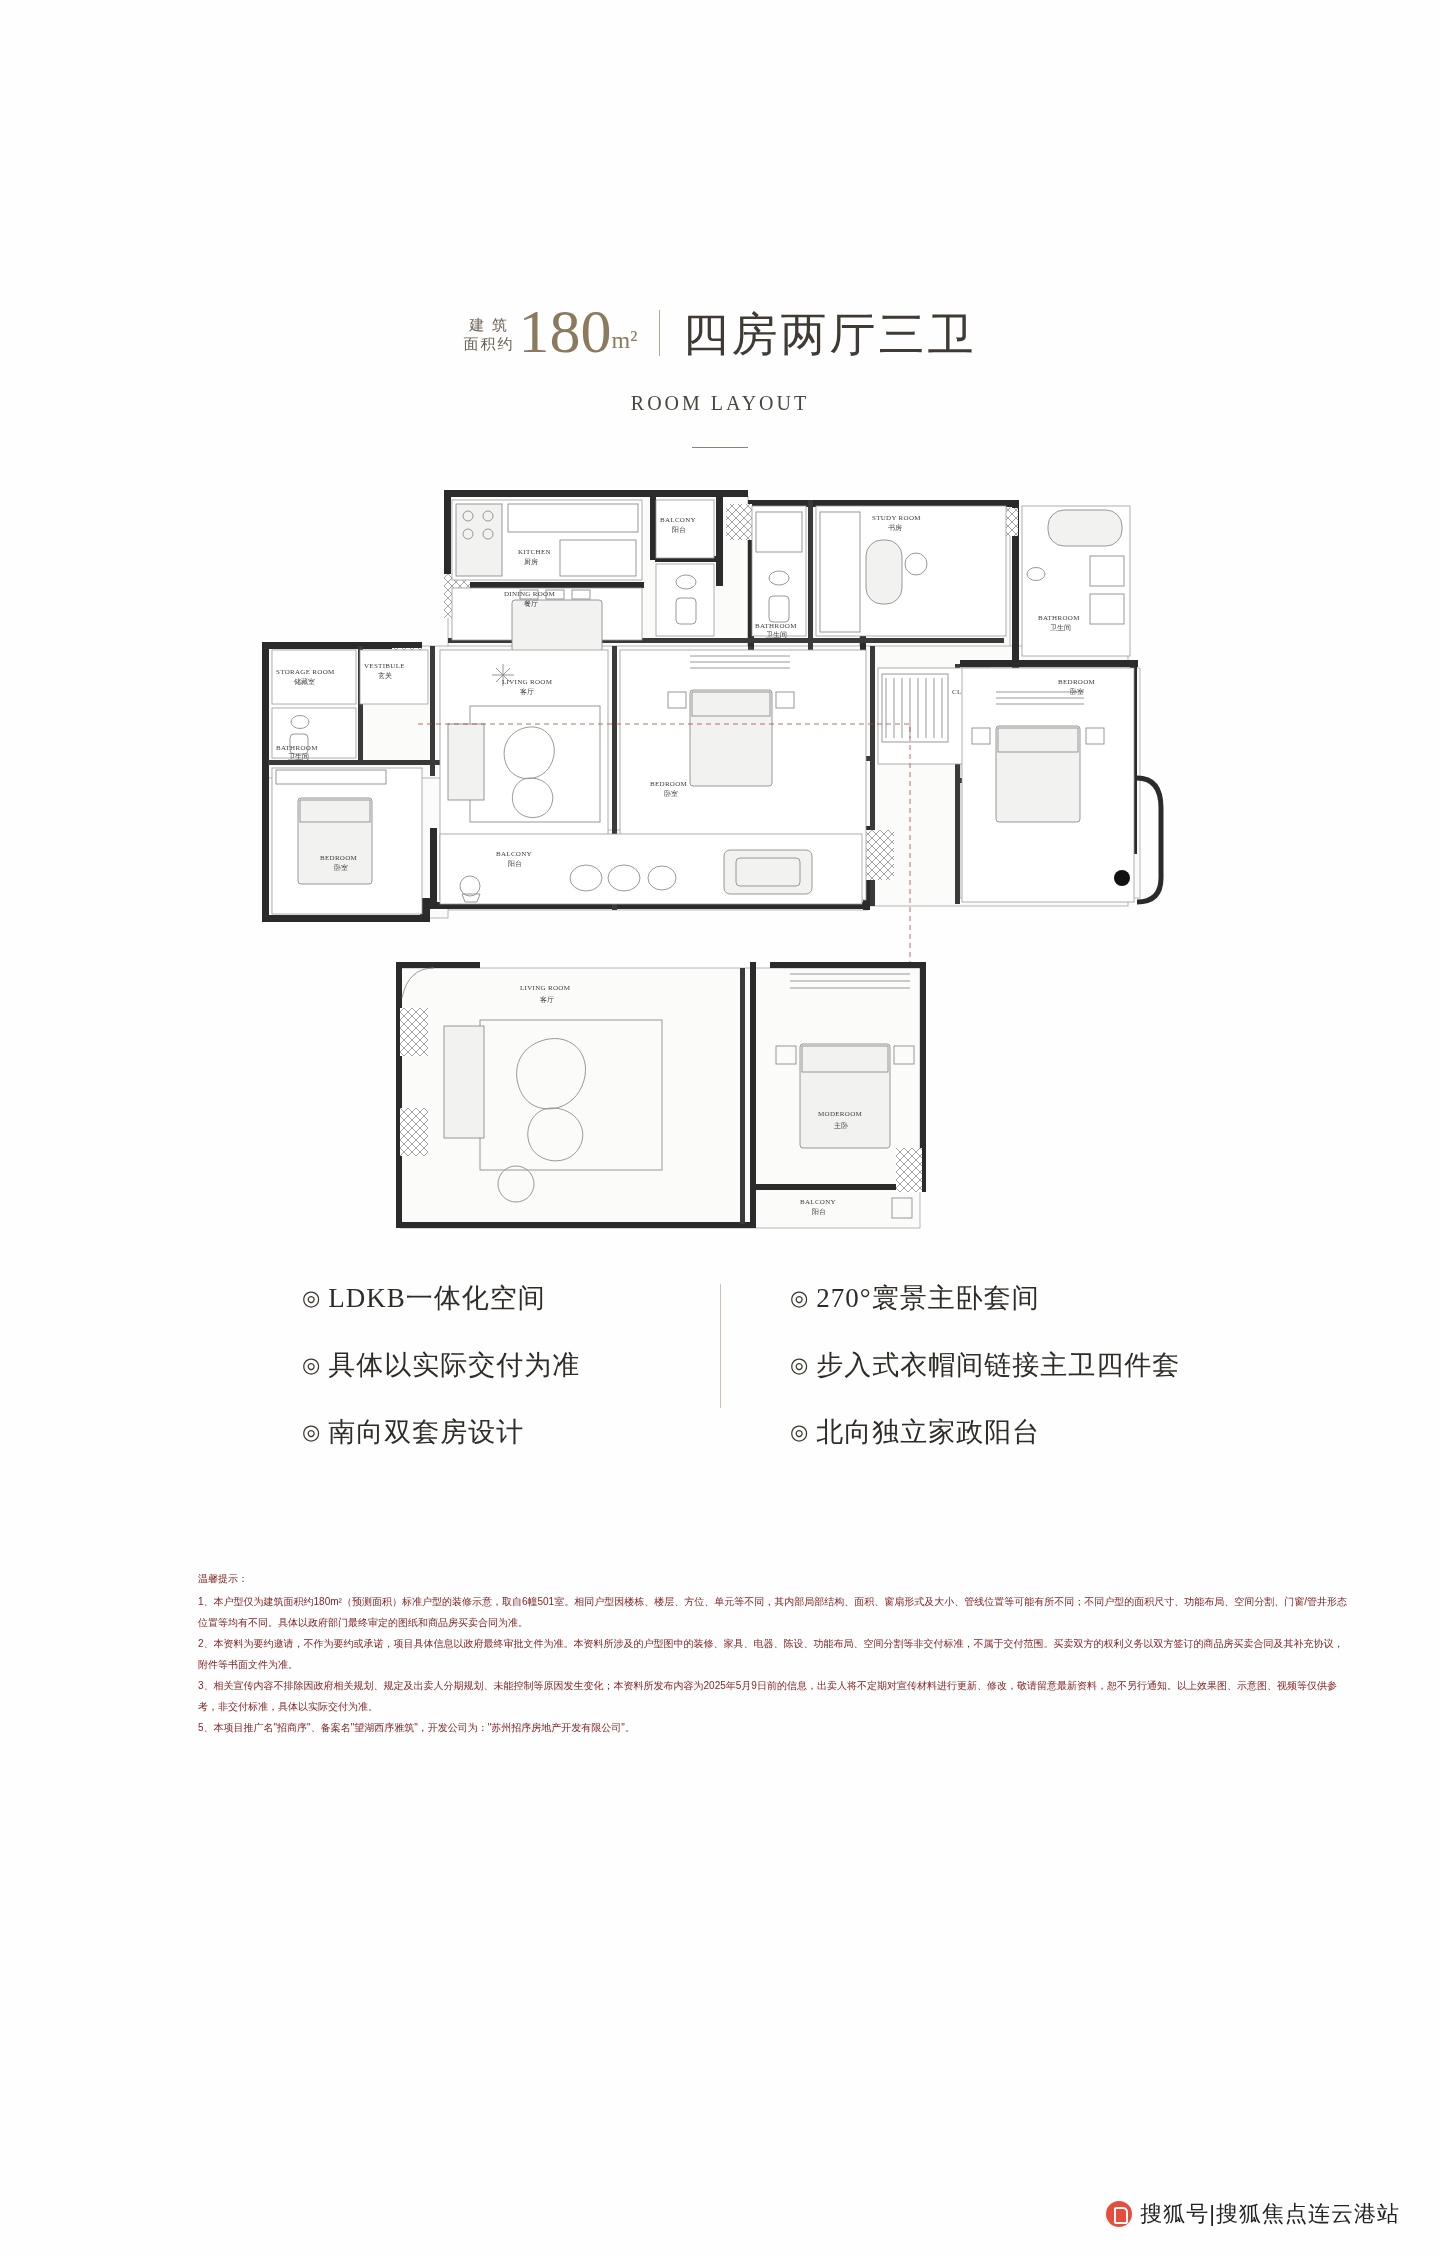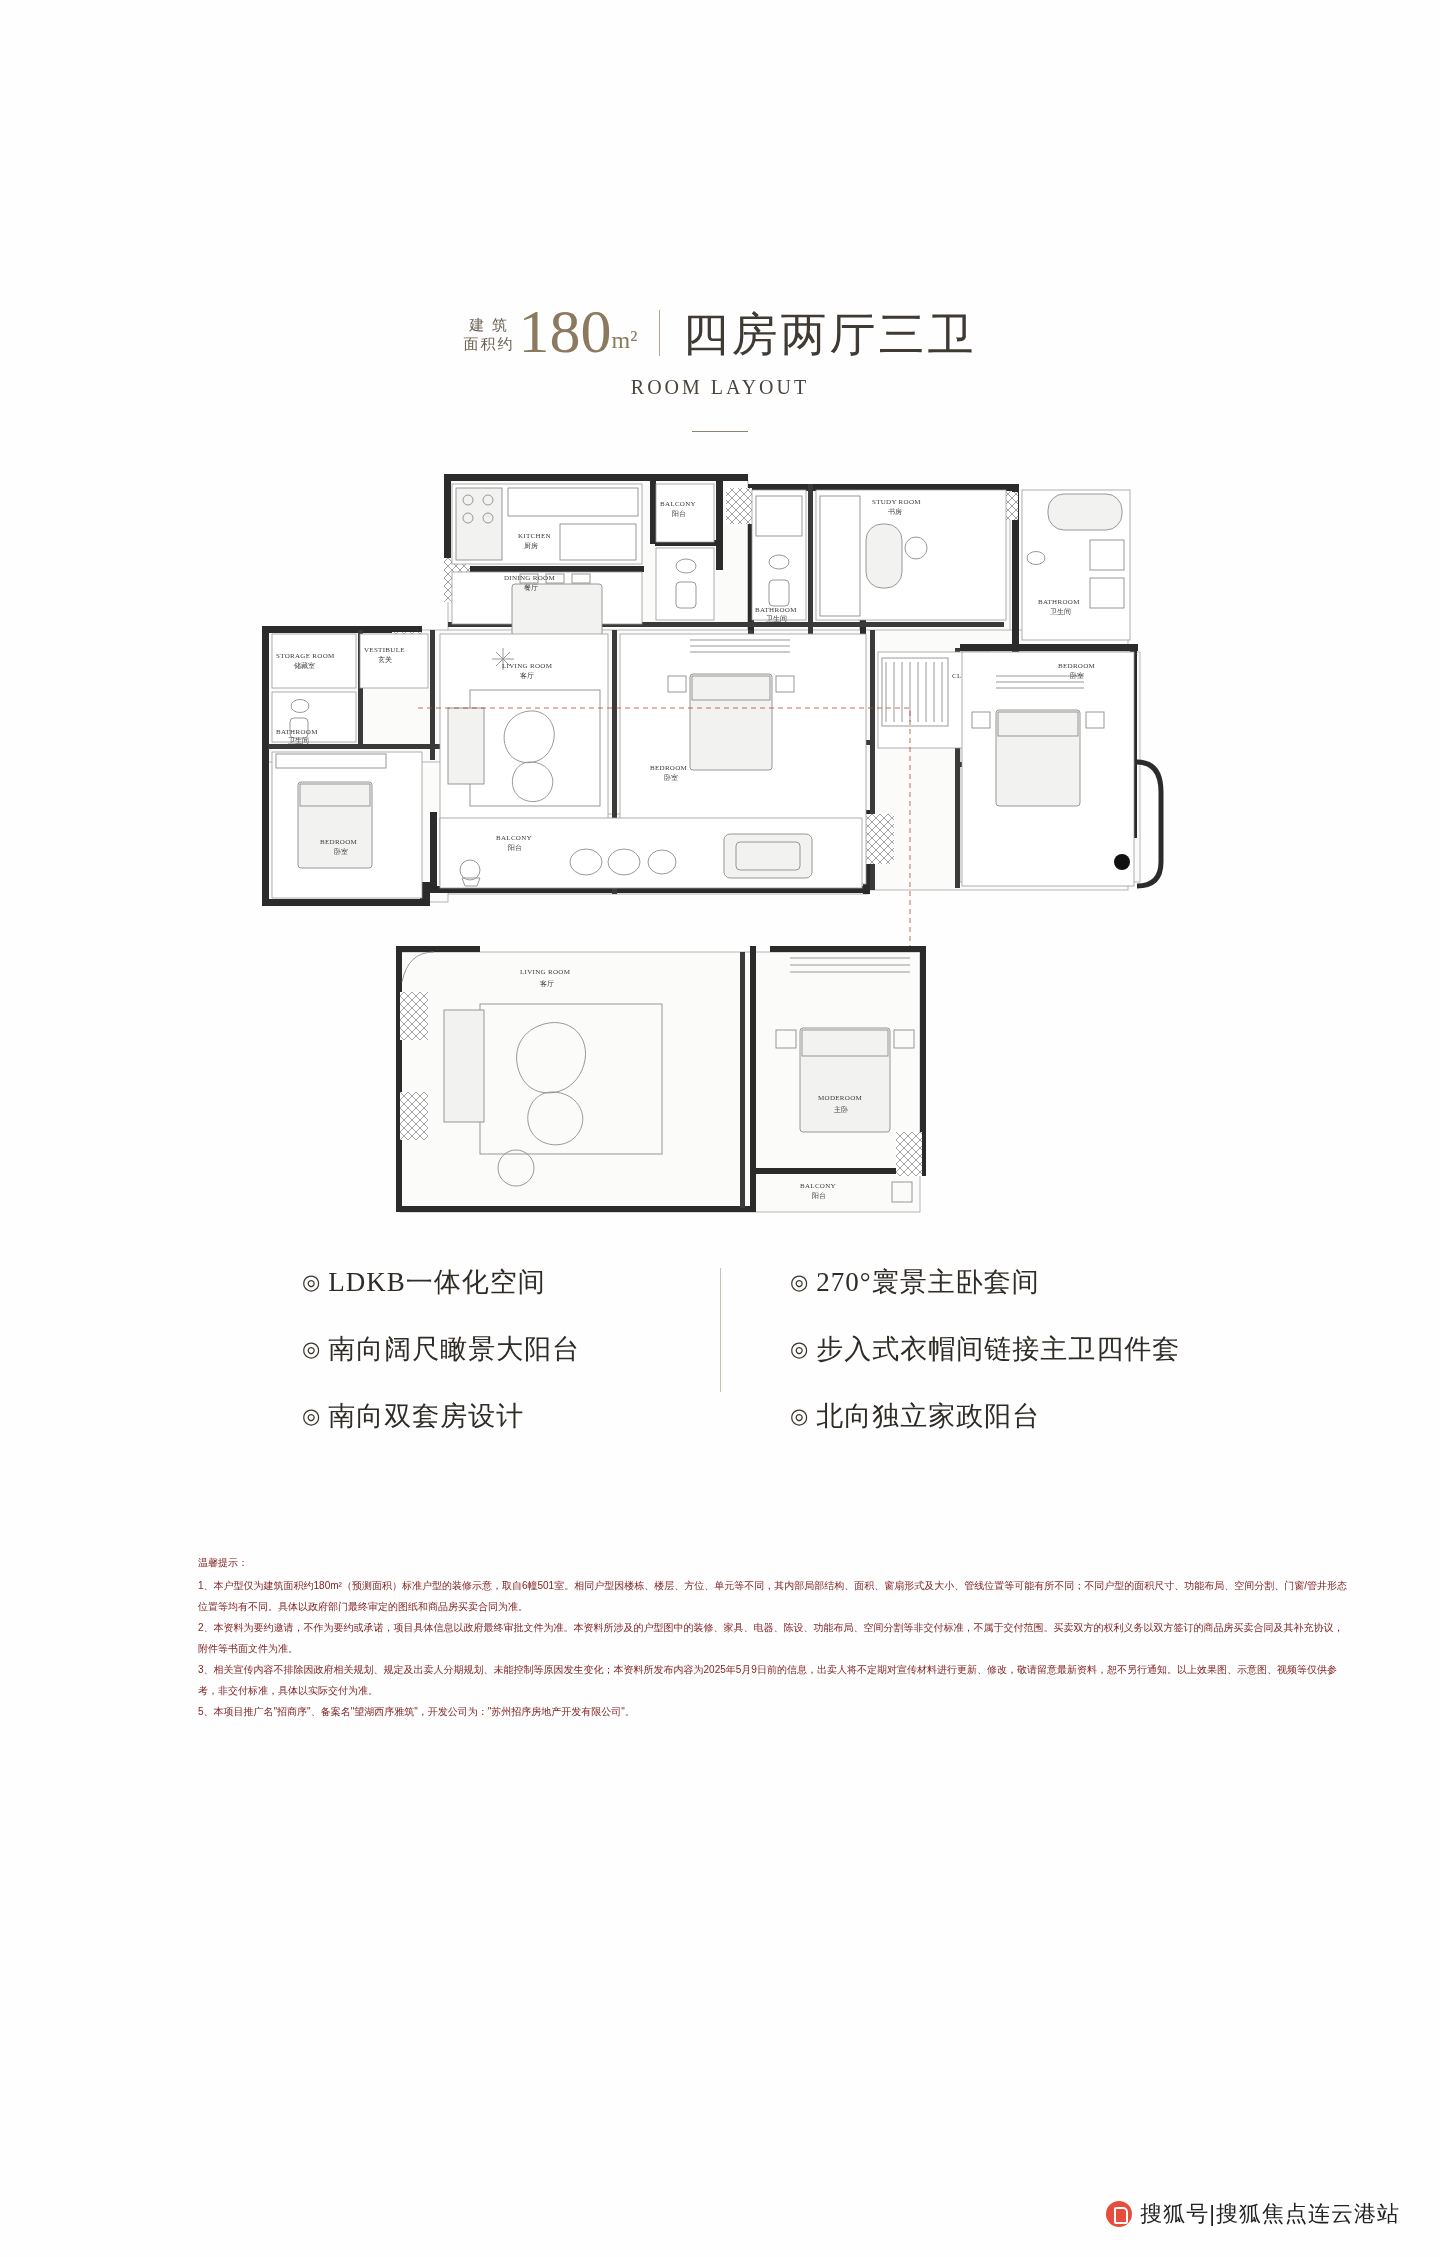--- a/index.html
+++ b/index.html
@@ -64,21 +64,21 @@
   }
   .room-type {
     font-size: 46px;
     line-height: 50px;
     color: #3f3a33;
     letter-spacing: 3px;
     font-family: "Liberation Serif", serif;
     margin-bottom: 2px;
   }
   .subtitle-en {
-    margin-top: 14px;
+    margin-top: 30px;
     font-size: 20px;
     letter-spacing: 3px;
     color: #4a443c;
     font-family: "Liberation Serif", serif;
   }
   .subtitle-en2 {
     margin-top: 11px;
     font-size: 15px;
     letter-spacing: 2.5px;
     color: #5a5349;
@@ -505,21 +505,21 @@
 
   <div class="features">
     <div class="feat-divider"></div>
     <div class="feat-col left">
       <div class="feat-item">
         <span class="feat-bullet">◎</span>
         <span>LDKB一体化空间</span>
       </div>
       <div class="feat-item">
         <span class="feat-bullet">◎</span>
-        <span>南向阔尺瞰景大阳台</span>
+        <span>具体以实际交付为准</span>
       </div>
       <div class="feat-item">
         <span class="feat-bullet">◎</span>
         <span>南向双套房设计</span>
       </div>
     </div>
     <div class="feat-col right">
       <div class="feat-item">
         <span class="feat-bullet">◎</span>
         <span>270°寰景主卧套间</span>

